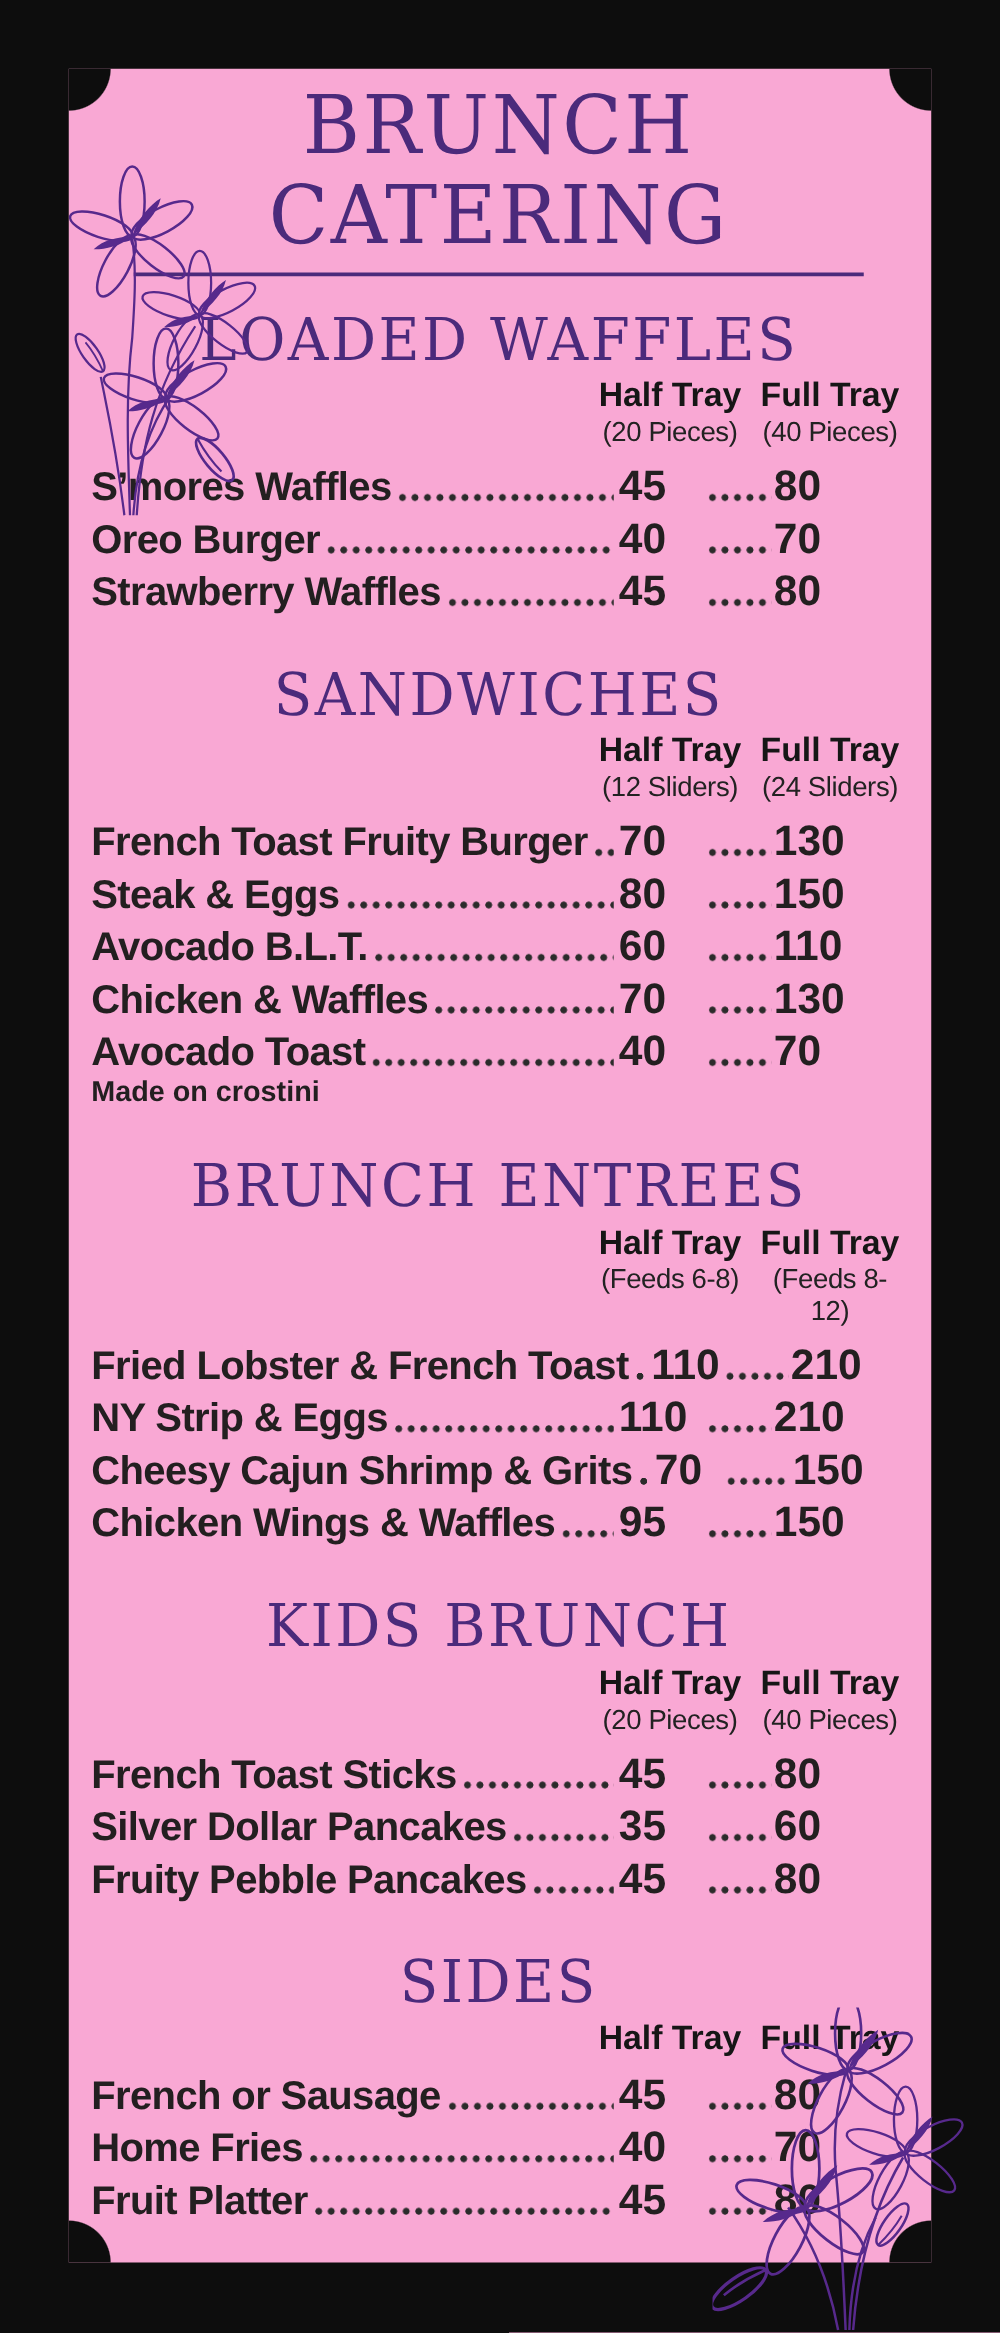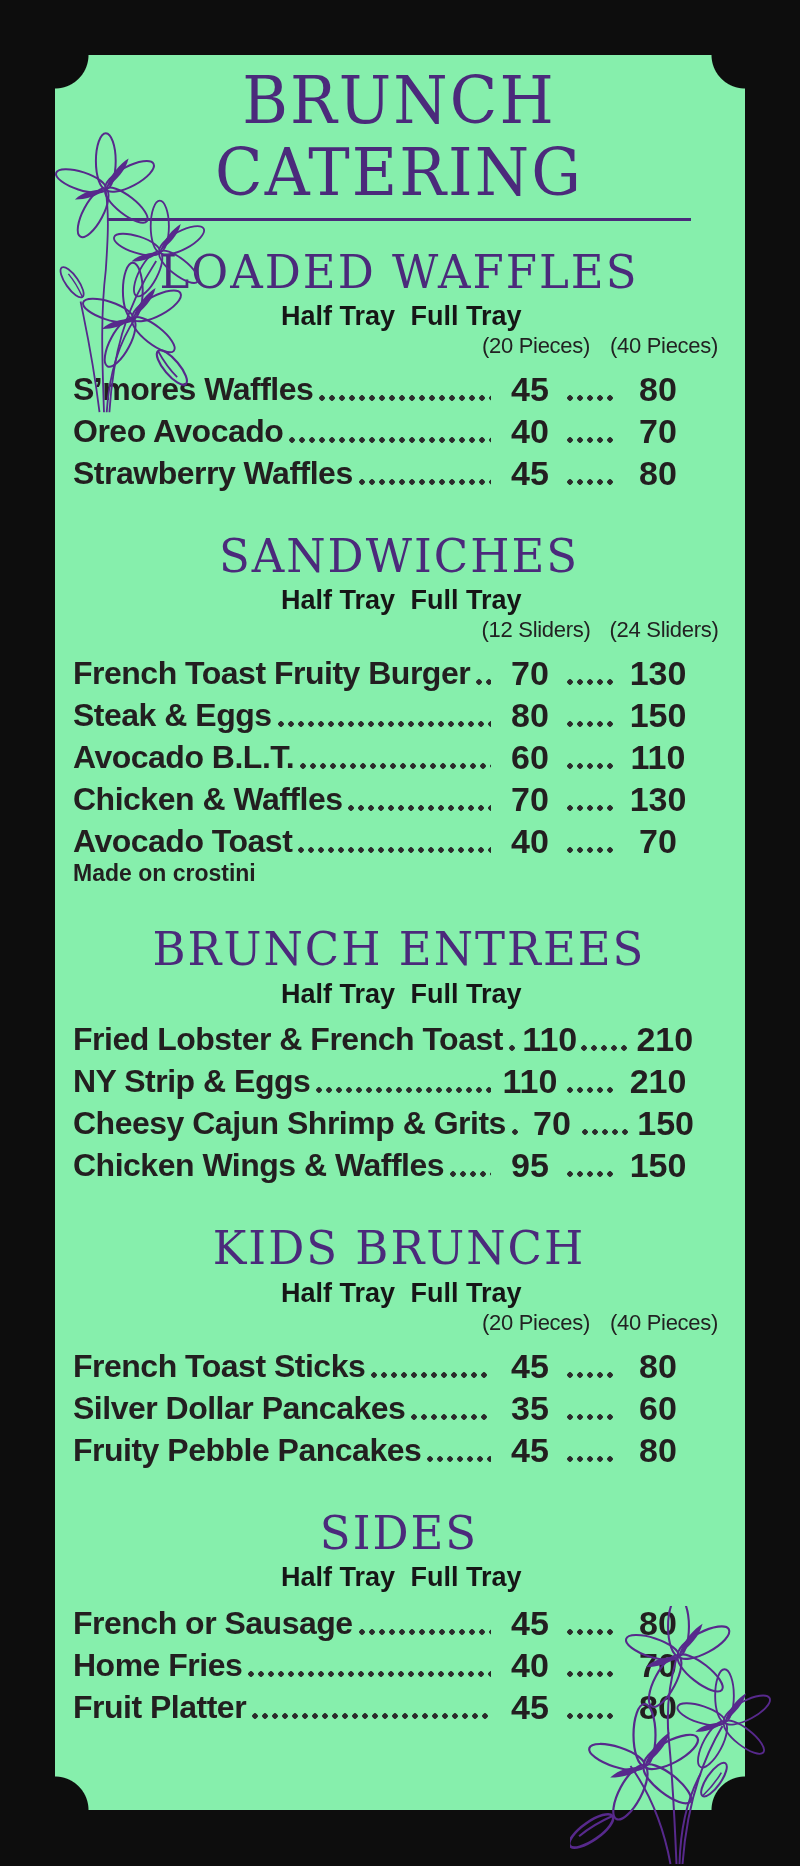--- a/index.html
+++ b/index.html
@@ -10,21 +10,21 @@
     height: 1866px;
     background: #0d0d0d;
     font-family: "Liberation Sans", sans-serif;
     overflow: hidden;
   }
   
   .card {
     position: absolute;
     left: 55px; top: 55px;
     width: 690px; height: 1755px;
-    background: #86efac;
+    background: #f9a8d4;
     z-index: 1;
   }
   .notch { position: absolute; width: 34px; height: 34px; z-index: 4; }
   .notch.tl { left: 55px;  top: 55px;    background: radial-gradient(circle at 0 0,       #0d0d0d 0 33px, transparent 34px); }
   .notch.tr { left: 711px; top: 55px;    background: radial-gradient(circle at 100% 0,    #0d0d0d 0 33px, transparent 34px); }
   .notch.bl { left: 55px;  top: 1776px;  background: radial-gradient(circle at 0 100%,    #0d0d0d 0 33px, transparent 34px); }
   .notch.br { left: 711px; top: 1776px;  background: radial-gradient(circle at 100% 100%, #0d0d0d 0 33px, transparent 34px); }
 
   .content {
     position: relative;
@@ -56,21 +56,21 @@
     letter-spacing: 2px;
     color: #4b2a7b;
     text-align: center;
     line-height: 1.1;
     margin-top: 38px;
     transform: scale(1.0, 1.05);
   }
   .section:first-of-type .section-title { margin-top: 26px; }
 
   
-  .colheads { display: flex; justify-content: center; margin-top: 6px; }
+  .colheads { display: flex; justify-content: flex-end; margin-top: 6px; }
   .colhead {
     font-weight: bold;
     font-size: 27px;
     color: #161616;
     text-align: center;
     line-height: 1.1;
   }
   .colhead.half { width: 134px; }
   .colhead.full { width: 122px; }
   .subheads { display: flex; justify-content: flex-end; margin-top: 1px; }
@@ -97,21 +97,21 @@
     letter-spacing: -0.5px;
     color: #231f20;
     line-height: 40px;
     white-space: nowrap;
   }
   .price {
     font-weight: bold;
     font-size: 34px;
     color: #231f20;
     line-height: 40px;
-    text-align: center;
+    text-align: left;
     white-space: nowrap;
   }
   .price.half { width: 70px; }
   .price.full { width: 78px; }
   .dots {
     flex: 1 1 auto;
     min-width: 8px;
     height: 6px;
     margin: 0 4px 8px 6px;
     align-self: flex-end;
@@ -156,21 +156,21 @@
     </div>
     <div class="item-list">
             <div class="row">
     <span class="item-name">S’mores Waffles</span>
     <span class="dots"></span>
     <span class="price half">45</span>
     <span class="dots mid"></span>
     <span class="price full">80</span>
   </div>
             <div class="row">
-    <span class="item-name">Oreo Avocado</span>
+    <span class="item-name">Oreo Burger</span>
     <span class="dots"></span>
     <span class="price half">40</span>
     <span class="dots mid"></span>
     <span class="price full">70</span>
   </div>
             <div class="row">
     <span class="item-name">Strawberry Waffles</span>
     <span class="dots"></span>
     <span class="price half">45</span>
     <span class="dots mid"></span>
@@ -225,20 +225,24 @@
     <span class="price full">70</span>
   </div>
             <div class="item-note">Made on crostini</div>
           </div>
   </section>
         <section class="section">
     <h2 class="section-title">BRUNCH ENTREES</h2>
     <div class="colheads">
       <div class="colhead half">Half Tray</div>
       <div class="colhead full">Full Tray</div>
+    </div>
+    <div class="subheads">
+      <div class="subhead half">(Feeds 6-8)</div>
+      <div class="subhead full">(Feeds 8-12)</div>
     </div>
     <div class="item-list">
             <div class="row">
     <span class="item-name">Fried Lobster &amp; French Toast</span>
     <span class="dots"></span>
     <span class="price half">110</span>
     <span class="dots mid"></span>
     <span class="price full">210</span>
   </div>
             <div class="row">

